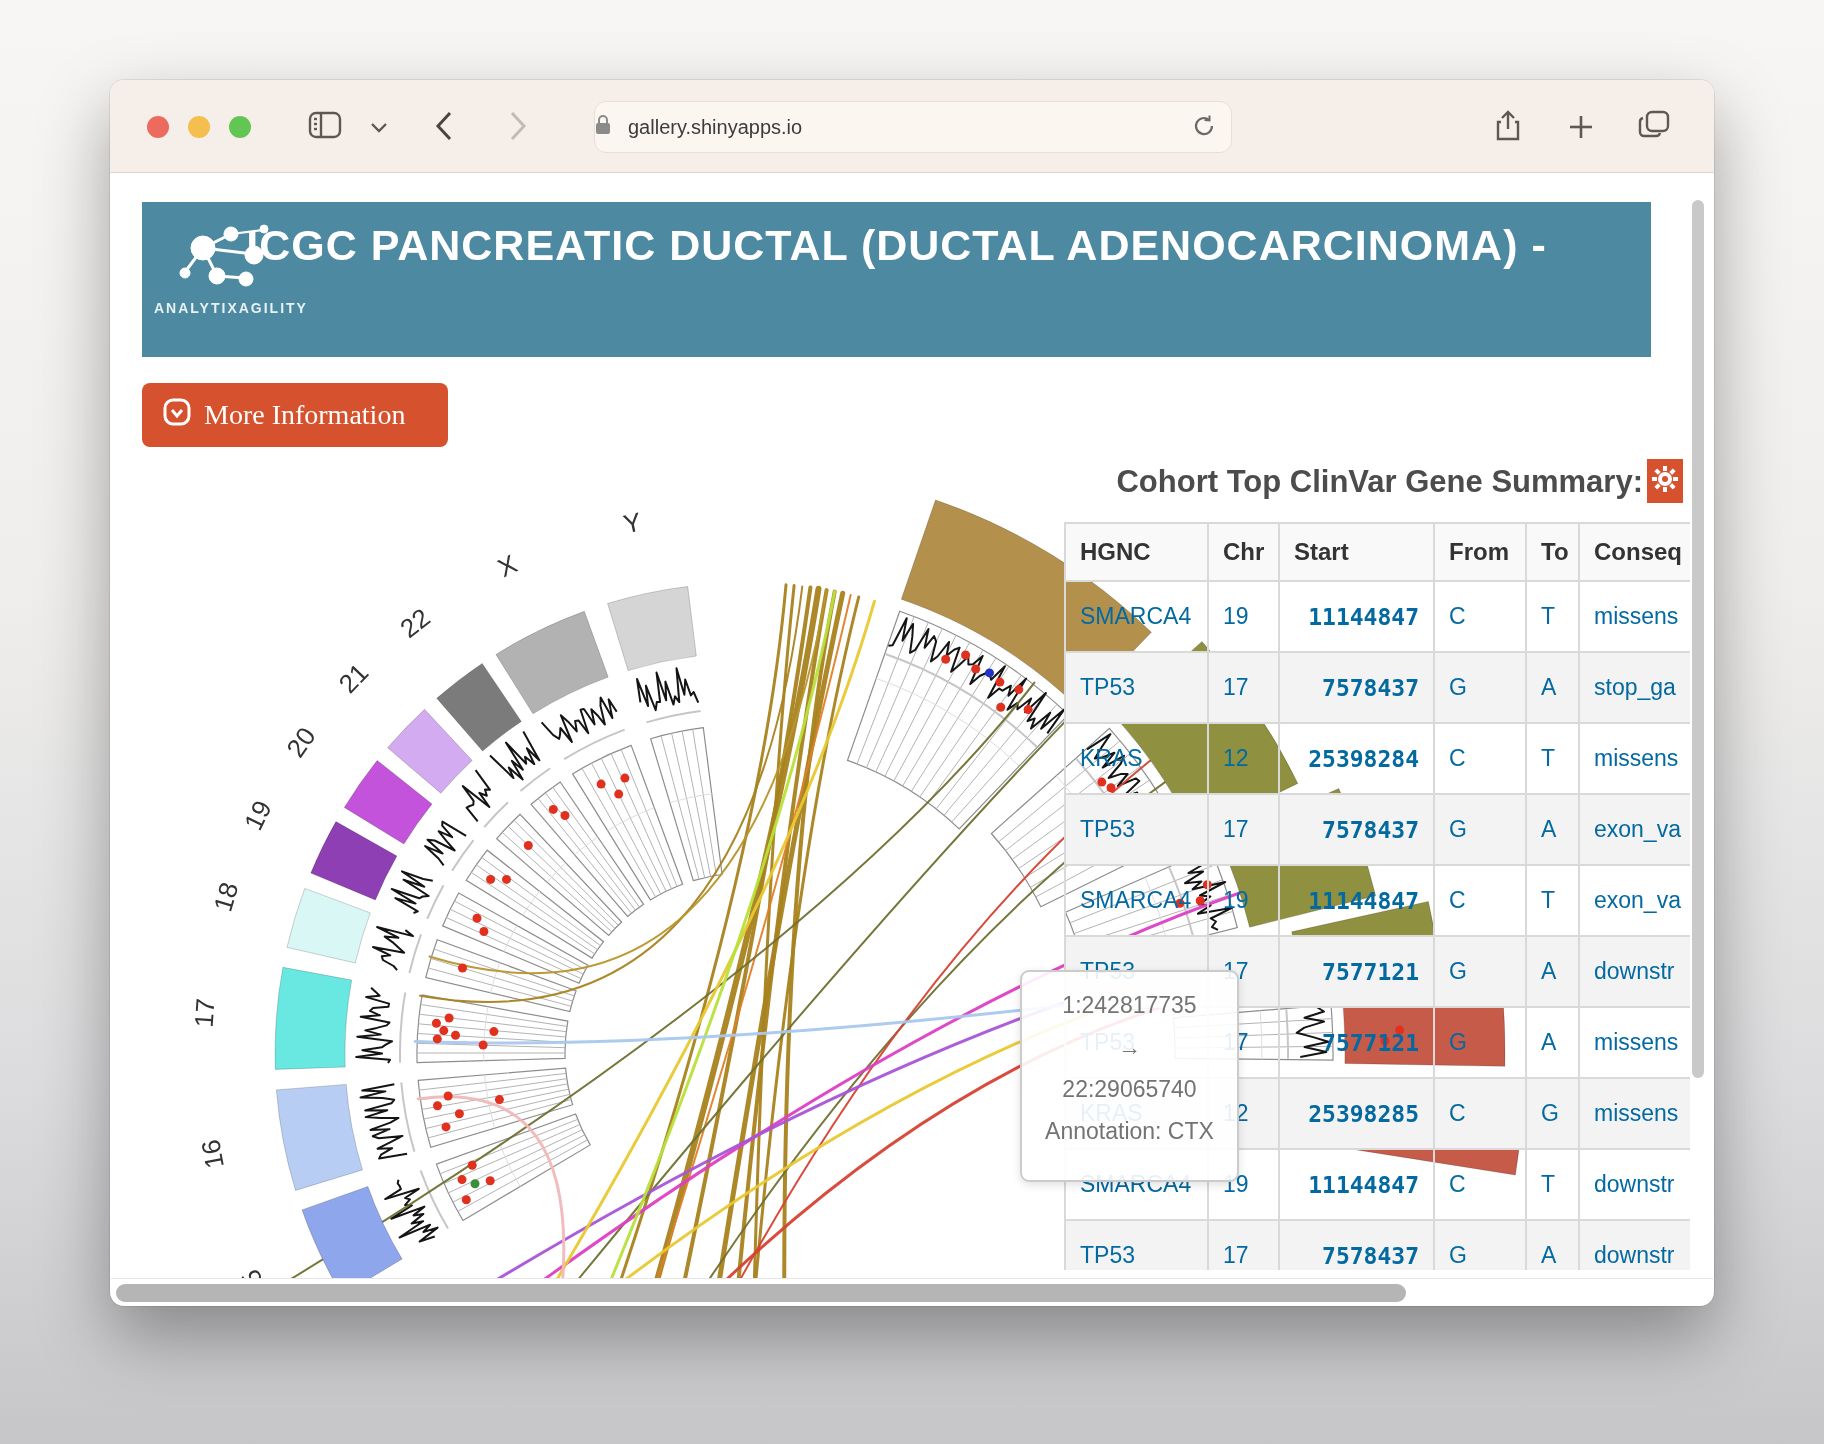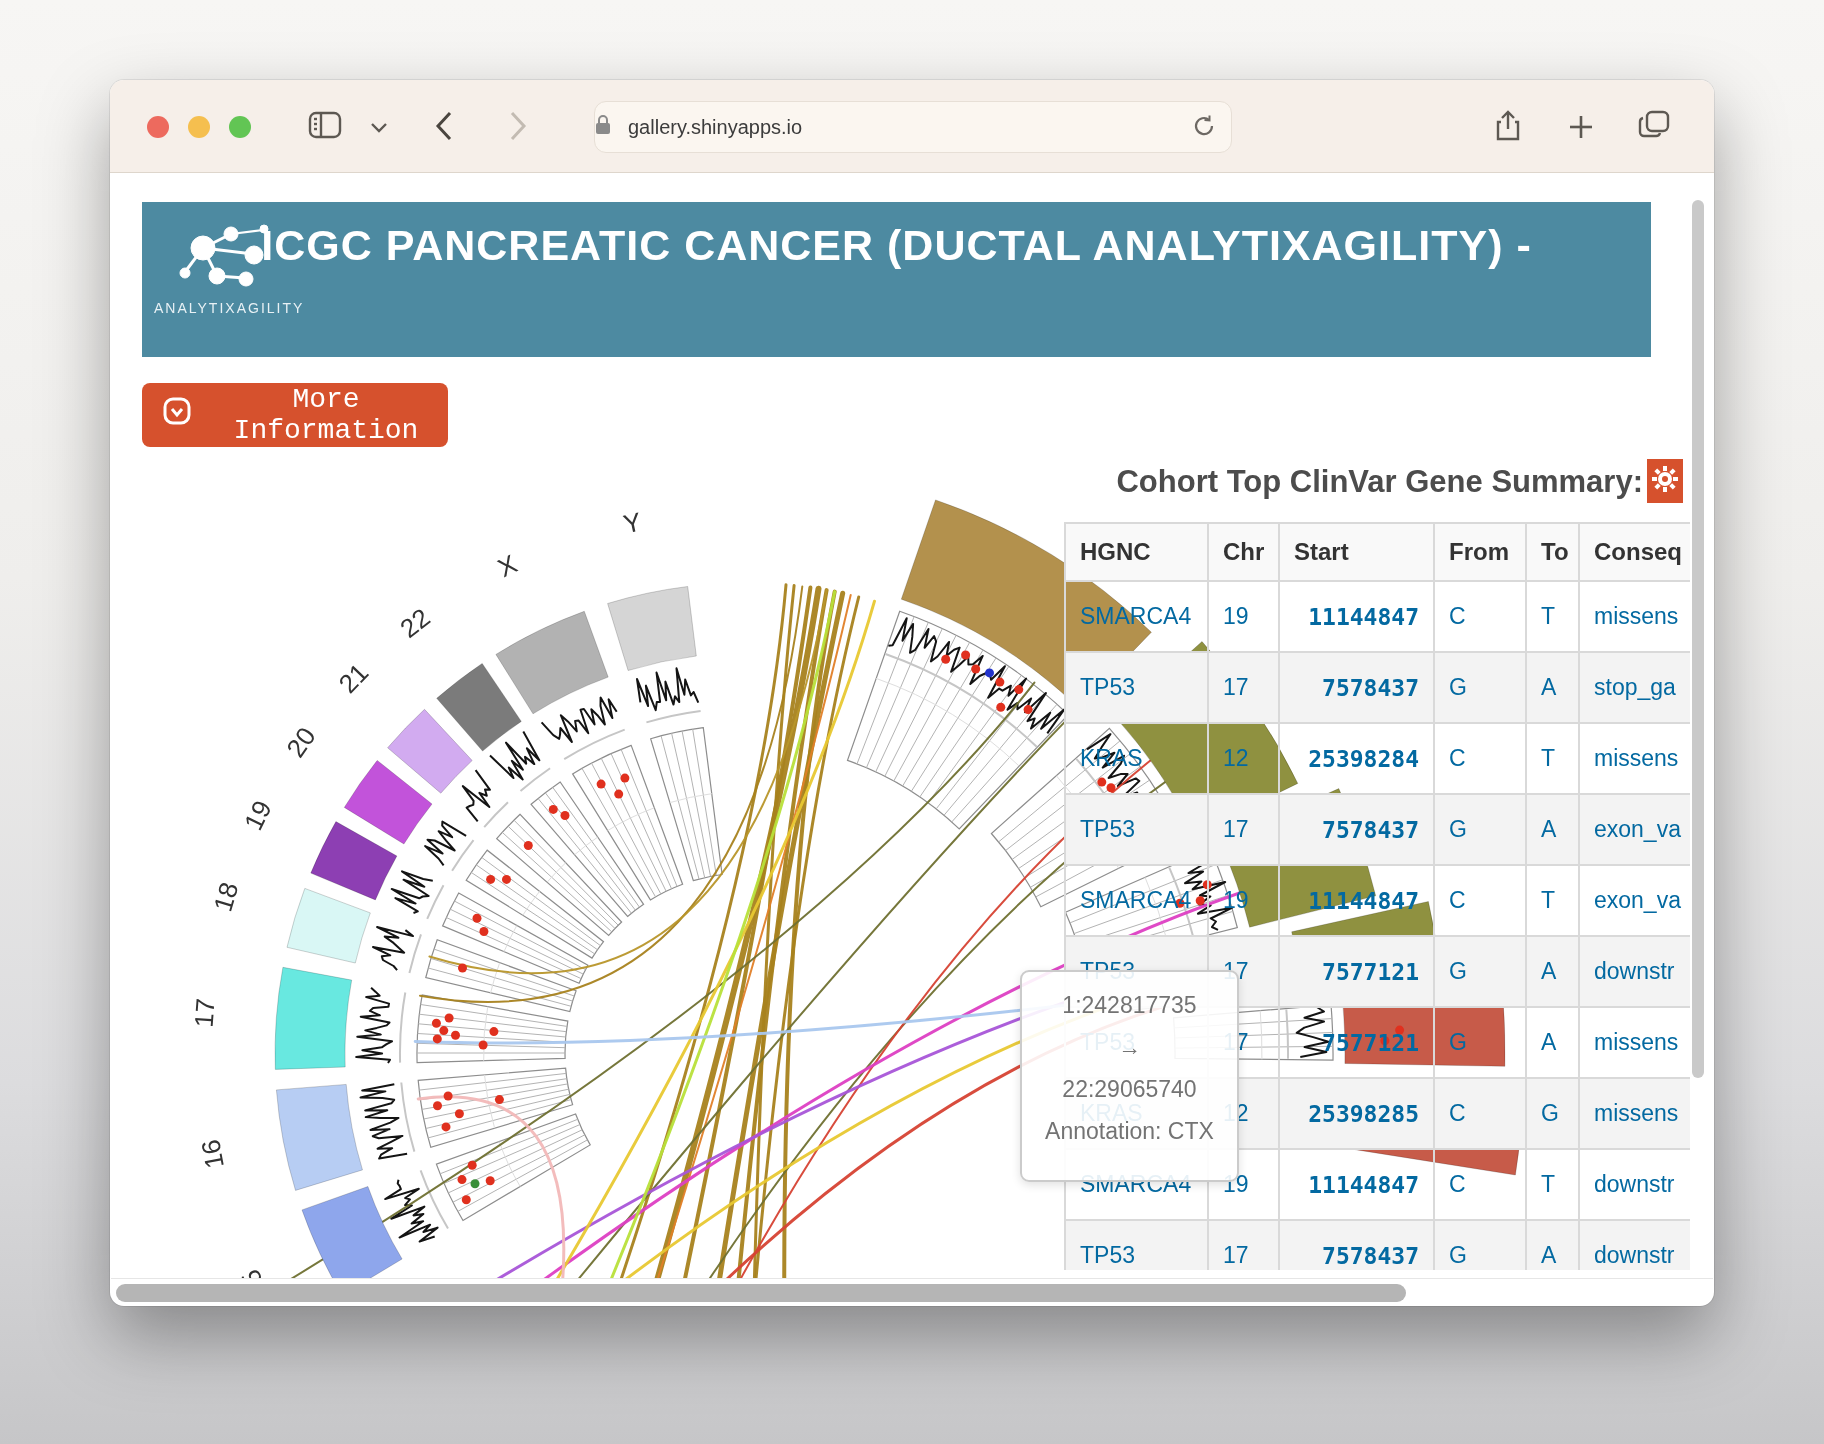--- a/index.html
+++ b/index.html
@@ -26,24 +26,24 @@
     color:#3c3c3c;font-size:20px;gap:17px;
   }
   .urlbar .reload{position:absolute;right:14px;top:11px;}
   
   .site-header{
     left:142px;top:202px;width:1509px;height:155px;background:#4d8aa1;z-index:2;
     color:#fff;text-align:center;
   }
   .site-title{margin:0;padding-top:16px;font-size:43px;line-height:54px;font-weight:700;letter-spacing:1px;}
   .logo{position:absolute;left:12px;top:16px;width:150px;}
-  .logo-text{margin-top:2px;font-size:14px;letter-spacing:2px;font-weight:400;color:#e8f1f5;text-align:center;width:130px;}
+  .logo-text{margin-top:2px;font-size:14px;letter-spacing:2px;font-weight:700;color:#e8f1f5;text-align:center;width:130px;}
   .more-btn{
     left:142px;top:383px;width:306px;height:64px;background:#d6512d;border:none;border-radius:8px;
-    color:#fff;font-size:28px;font-family:Liberation Mono, monospace;display:flex;align-items:center;gap:12px;
+    color:#fff;font-size:28px;font-family:Liberation Serif, serif;display:flex;align-items:center;gap:12px;
     padding:0 0 0 20px;cursor:pointer;z-index:6;
   }
   .summary-title{
     left:1000px;top:464px;width:643px;text-align:right;font-size:31px;font-weight:700;color:#4c4c4c;z-index:6;
   }
   .gear-btn{left:1647px;top:459px;width:36px;height:44px;background:#d6512d;z-index:6;
     display:flex;align-items:center;justify-content:center;cursor:pointer;}
   
   .table-wrap{left:1064px;top:522px;width:626px;height:748px;overflow:hidden;z-index:5;}
   table.clinvar{border-collapse:collapse;table-layout:fixed;width:936px;font-size:23px;}
@@ -150,21 +150,21 @@
         <circle cx="62" cy="16" r="7"></circle>
         <circle cx="85" cy="37" r="9"></circle>
       <circle cx="48" cy="58" r="8"></circle>
         <circle cx="77" cy="61" r="7"></circle>
         <circle cx="16" cy="55" r="5"></circle>
         <circle cx="95" cy="11" r="4"></circle>
     </svg>
     <div class="logo-text">ANALYTIXAGILITY</div>
   </div>
   <h1 class="site-title">
-    <span>ICGC PANCREATIC CANCER (DUCTAL ANALYTIXAGILITY) -</span><br>
+    <span>ICGC PANCREATIC DUCTAL (DUCTAL ADENOCARCINOMA) -</span><br>
   </h1>
 </div>
 
 <button class="abs more-btn">
   <span>
     <svg width="30" height="30" viewBox="0 0 30 30" fill="none" stroke="#ffffff" stroke-width="3">
       <rect x="3" y="3" width="24" height="24" rx="8"></rect>
         <path d="M10 13 L15 19 L20 13"></path>
     </svg>
   </span>

